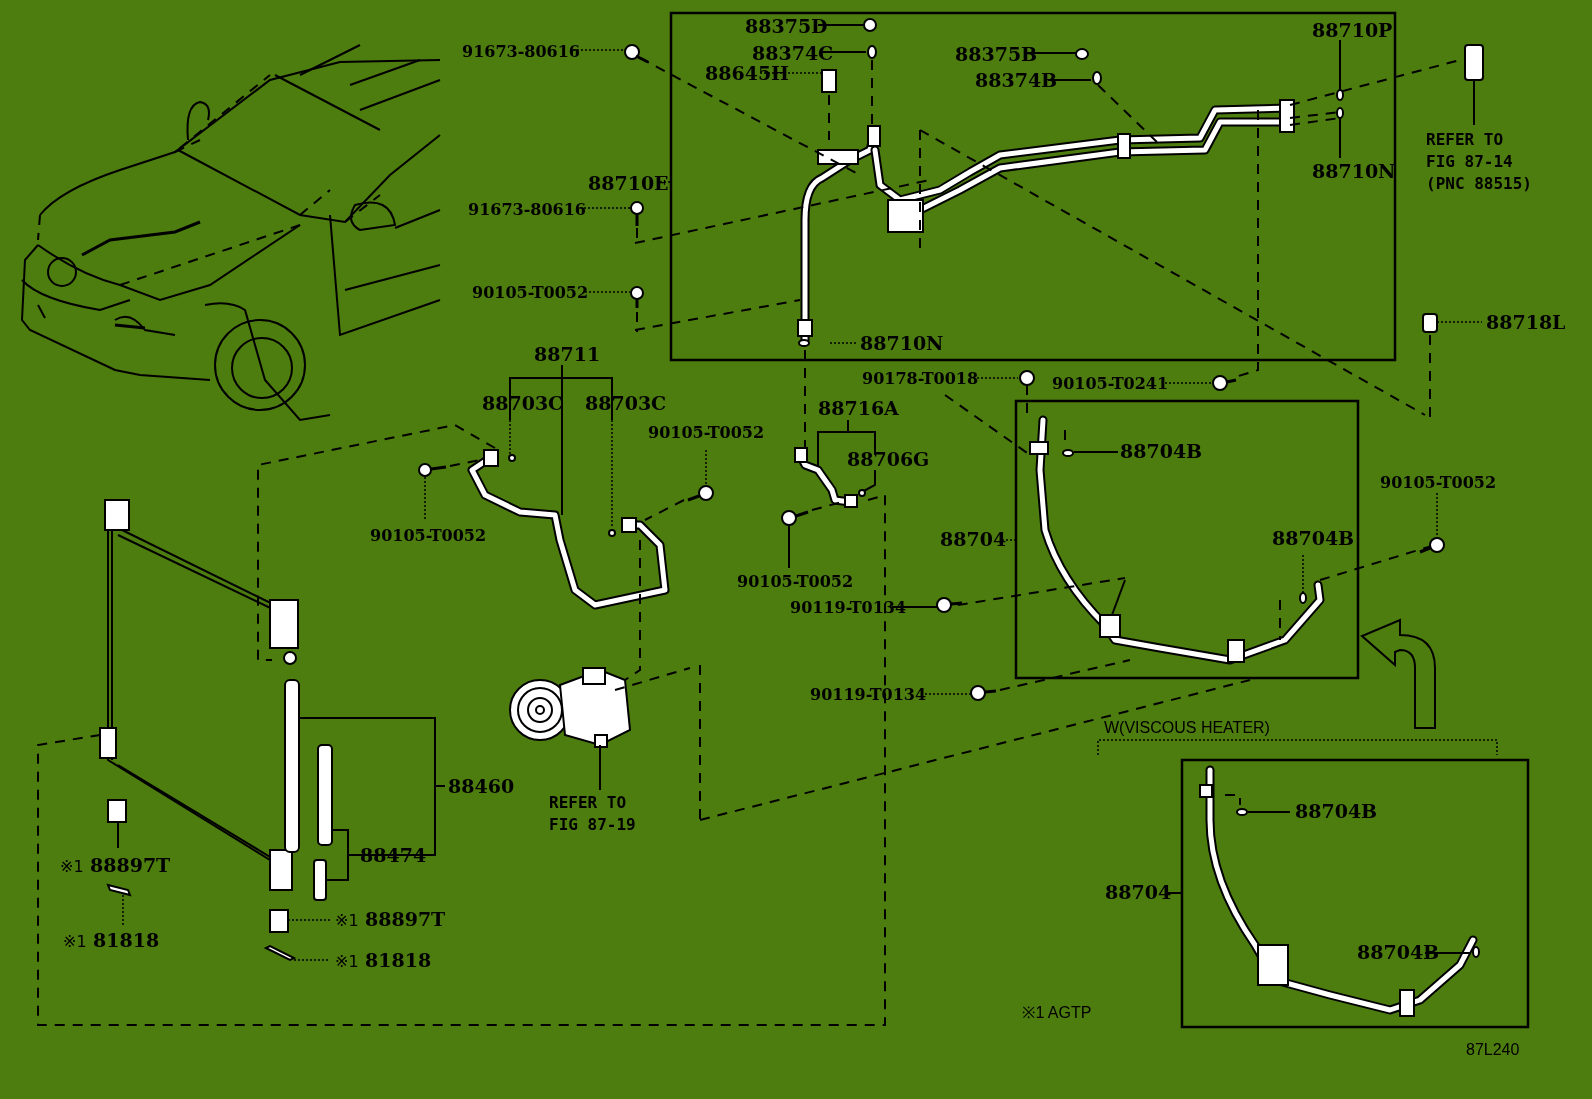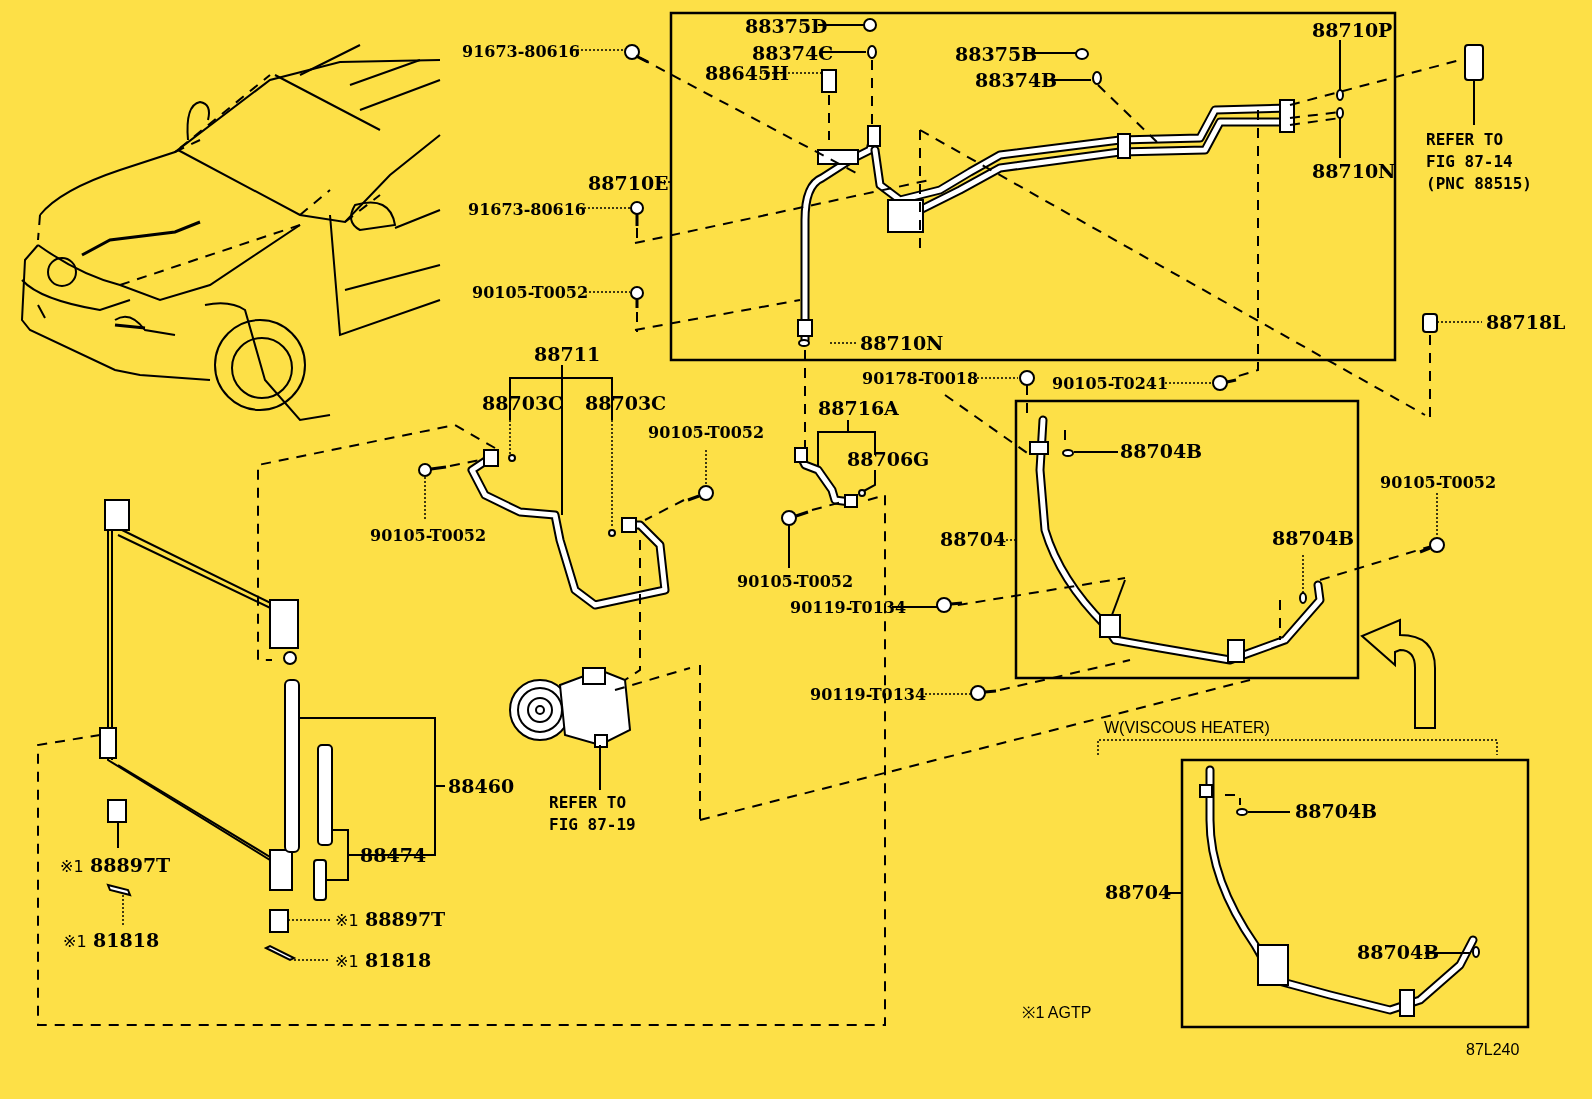--- a/index.html
+++ b/index.html
@@ -1,16 +1,16 @@
 <!DOCTYPE html>
 <html><head>
 <meta charset="utf-8">
 <style>
   html, body { margin:0; padding:0; background:#ffffff; }
-  #stage { position:relative; width:1592px; height:1099px; background:#fde047; overflow:hidden; }
+  #stage { position:relative; width:1592px; height:1099px; background:#4d7c0f; overflow:hidden; }
   svg { position:absolute; left:0; top:0; }
   .ln { fill:none; stroke:#000; stroke-width:2; }
   .ln3 { fill:none; stroke:#000; stroke-width:3; }
   .dash { fill:none; stroke:#000; stroke-width:2; stroke-dasharray:10 8; }
   .dot { fill:none; stroke:#000; stroke-width:1.5; stroke-dasharray:2 2; }
   .box { fill:none; stroke:#000; stroke-width:2.5; }
   .pipe { fill:none; stroke:#000; stroke-width:9; stroke-linecap:round; stroke-linejoin:round; }
   .pipe-in { fill:none; stroke:#fff; stroke-width:5; stroke-linecap:round; stroke-linejoin:round; }
   .part { fill:#fff; stroke:#000; stroke-width:2; }
   .lbl { font-family:"DejaVu Serif", serif; font-weight:bold; font-size:19px; fill:#000; }

